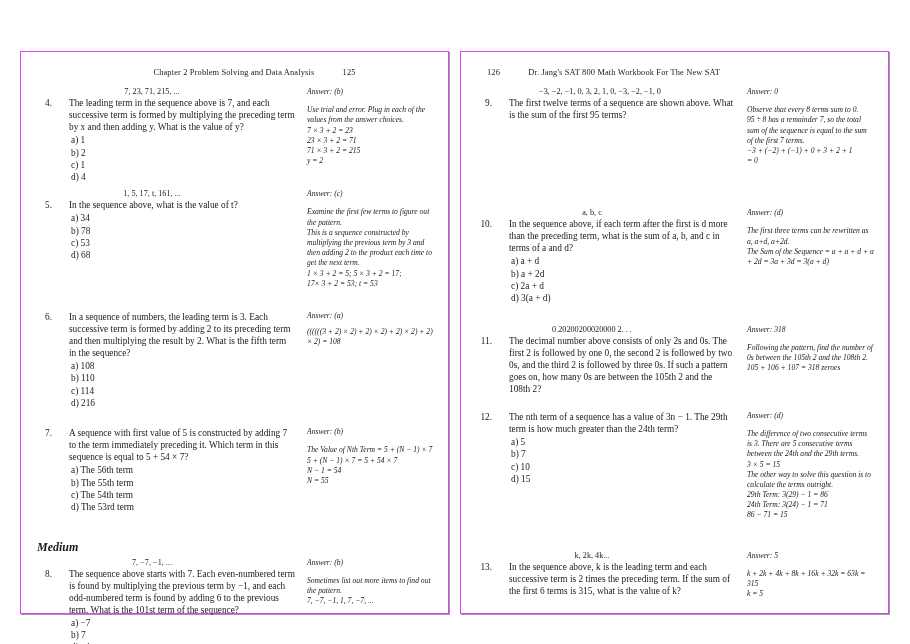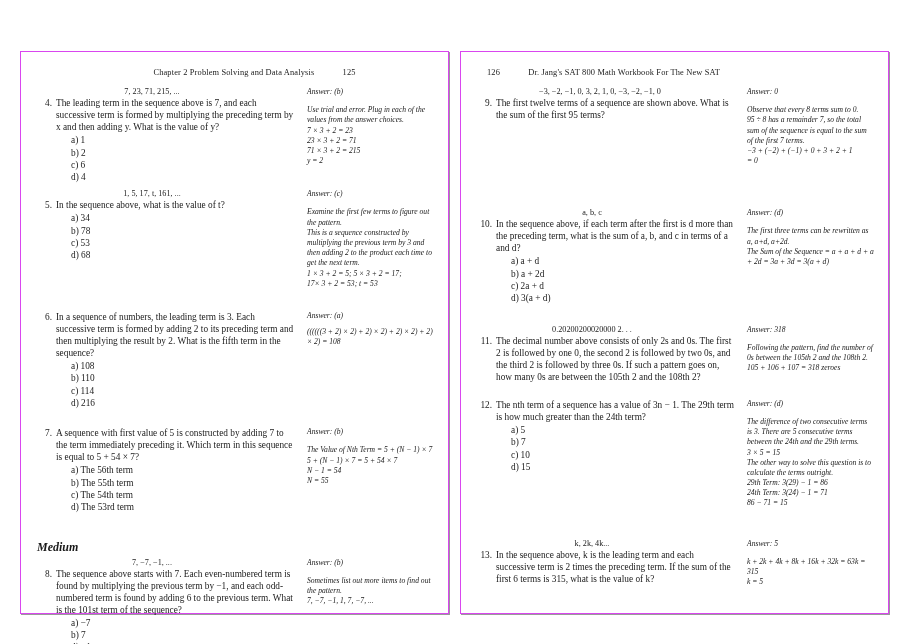--- a/index.html
+++ b/index.html
@@ -82,21 +82,21 @@
     display: flex;
     font-size: 9.3px;
     line-height: 1.30;
   }
   .qnum {
     flex: 0 0 auto;
     width: 17px;
     text-align: right;
     padding-right: 4px;
   }
-  .qtext { flex: 1 1 auto; }
+  .qtext { flex: 1 1 auto; margin-left: 13px; }
 
   .choices {
     list-style: none;
     margin: 1px 0 0 0;
     padding: 0 0 0 36px;
     font-size: 9.3px;
     line-height: 1.32;
   }
   .choices li { white-space: nowrap; }
 
@@ -139,21 +139,21 @@
         <div class="qrow">
           <div class="qcol">
             <div class="stem-head">7, 23, 71, 215, ...</div>
             <div class="qbody">
               <div class="qnum">4.</div>
               <div class="qtext">The leading term in the sequence above is 7, and each successive term is formed by multiplying the preceding term by x and then adding y. What is the value of y?</div>
             </div>
             <ul class="choices">
               <li>a)  1</li>
               <li>b)  2</li>
-              <li>c)  6</li>
+              <li>c)  1</li>
               <li>d)  4</li>
             </ul>
           </div>
           <div class="acol">
             <div class="ans-line">Answer:  (b)</div>
             <div class="ans-expl">
               <div>Use trial and error. Plug in each of the values from the answer choices.</div>
               <div>7 × 3 + 2 = 23</div>
               <div>23 × 3 + 2 = 71</div>
               <div>71 × 3 + 2 = 215</div>

